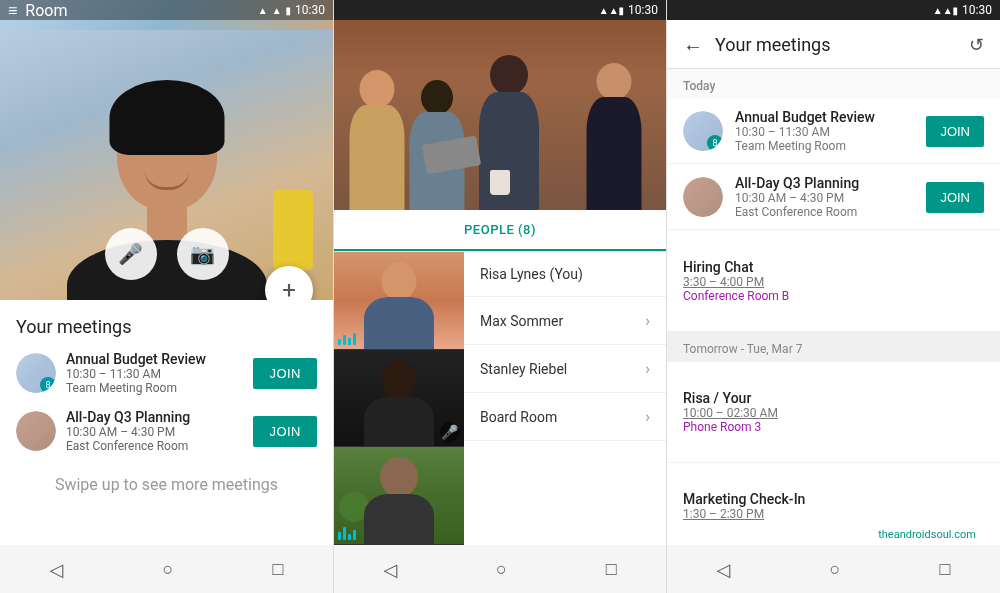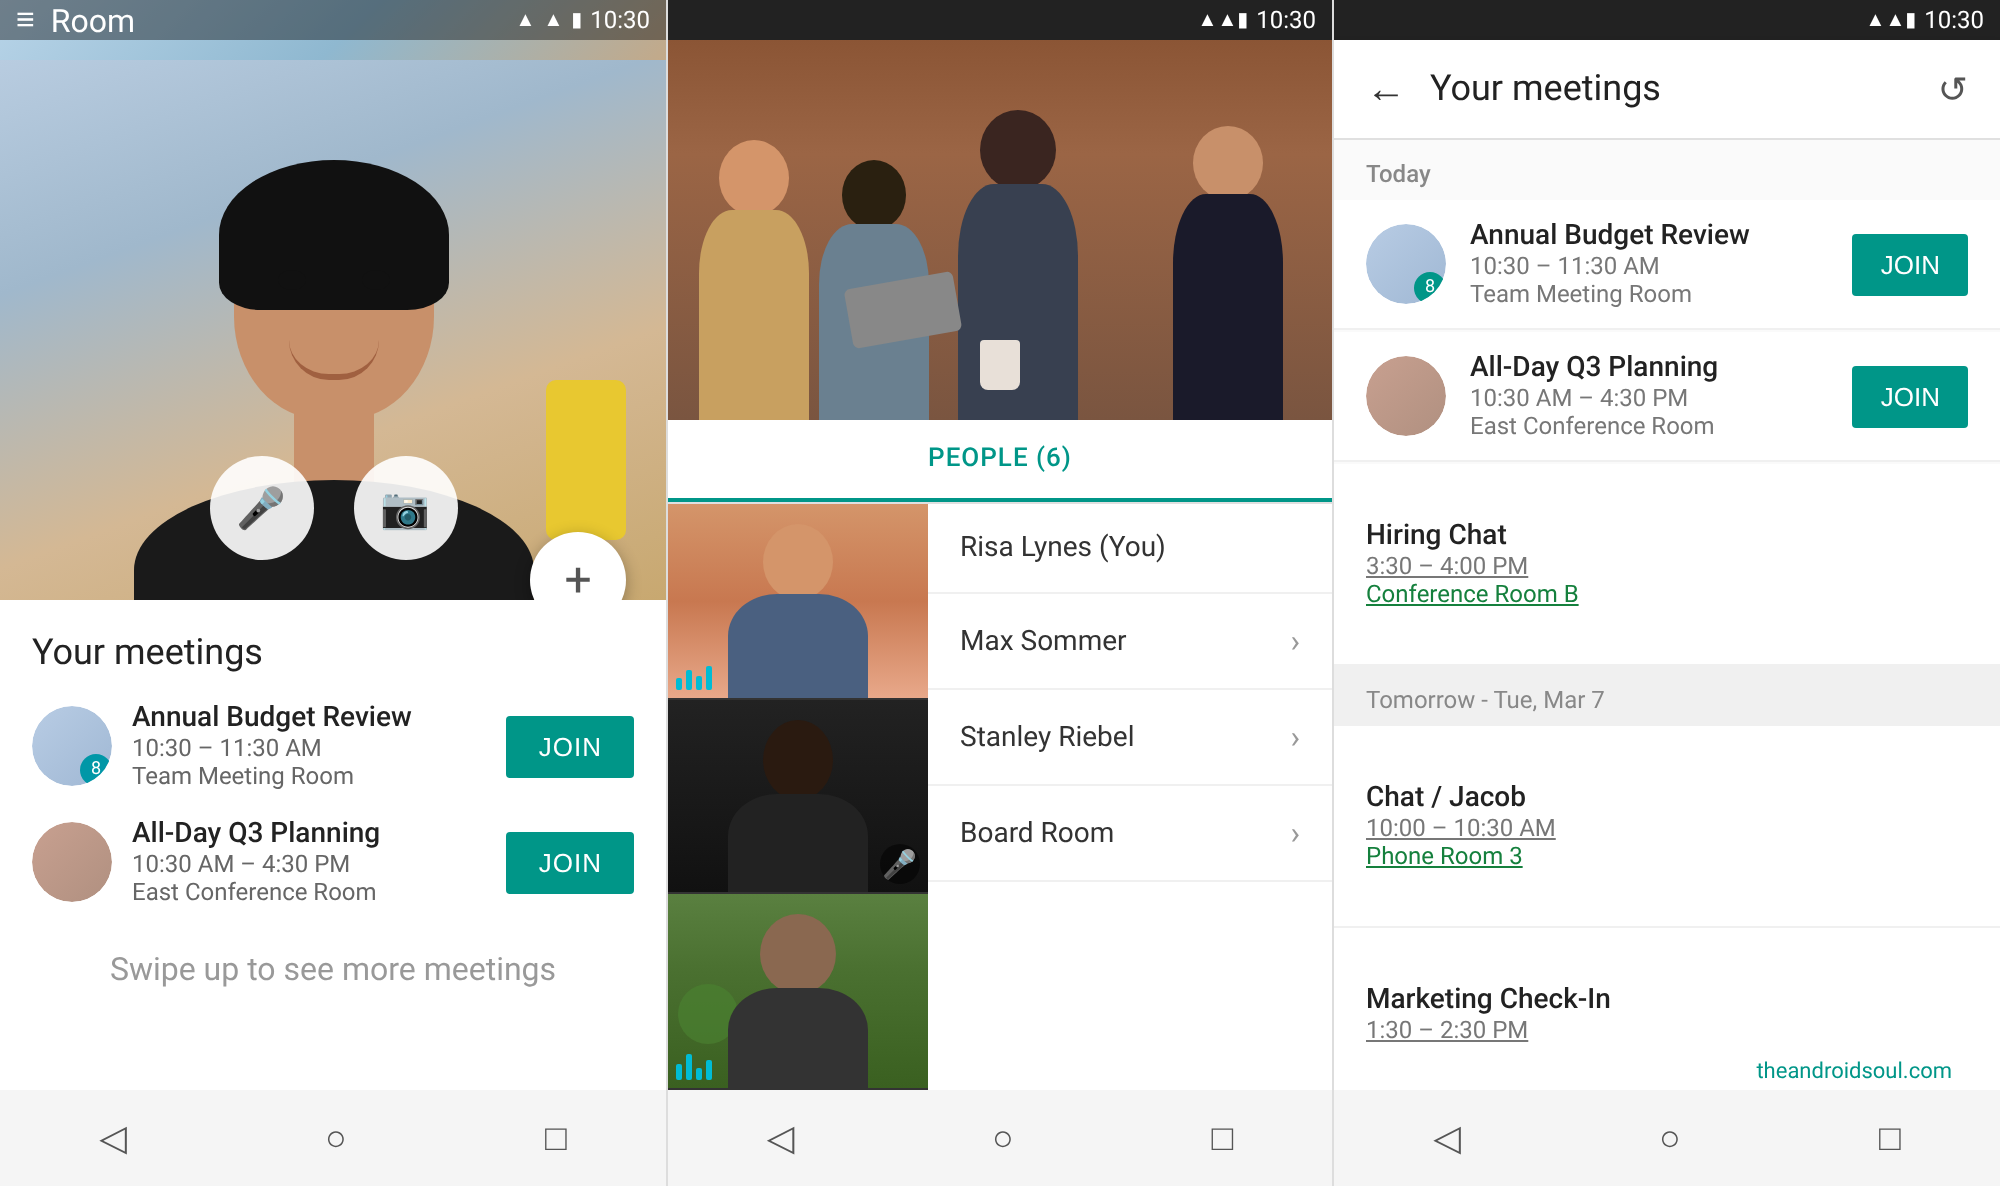--- a/index.html
+++ b/index.html
@@ -461,22 +461,21 @@
     }
 
     .right-simple-item .rs-time {
       font-size: 12px;
       color: #777;
       text-decoration: underline;
     }
 
     .right-simple-item .rs-room {
       font-size: 12px;
-      color: #15803d;
-      text-decoration: underline;
+      color: #a21caf;
     }
 
     .tomorrow-label {
       padding: 10px 16px 6px;
       font-size: 12px;
       color: #888;
       background: #f0f0f0;
     }
 
     .watermark {
@@ -618,21 +617,21 @@
         <div style="position:absolute;top:18px;left:50%;transform:translateX(-50%);width:35px;height:37px;background:#c8906a;border-radius:50%;"></div>
         <div style="position:absolute;top:52px;left:50%;transform:translateX(-50%);width:55px;height:115px;background:#1a1a2a;border-radius:30% 30% 0 0;"></div>
       </div>
 
       <div style="position:absolute;bottom:15px;left:50%;transform:translateX(-50%);width:20px;height:25px;background:#e8e0d8;border-radius:2px 2px 4px 4px;"></div>
 
       <div style="position:absolute;bottom:40px;left:90px;width:55px;height:30px;background:#888;border-radius:3px;transform:rotate(-10deg);"></div>
     </div>
 
     <div class="middle-tabs">
-      <div class="middle-tab active">PEOPLE (6)</div>
+      <div class="middle-tab active">PEOPLE (8)</div>
     </div>
 
     <div class="people-grid">
 
       <div class="people-videos">
 
         <div class="person-video v-face-1">
           <div style="position:absolute;top:10px;left:50%;transform:translateX(-50%);width:35px;height:38px;background:#d4956a;border-radius:50%;z-index:2;"></div>
           <div style="position:absolute;top:45px;left:50%;transform:translateX(-50%);width:70px;height:60px;background:#4a6080;border-radius:35% 35% 0 0;z-index:2;"></div>
           <div class="video-bars">
@@ -735,22 +734,22 @@
 
       <div class="right-simple-item">
         <div class="rs-name">Hiring Chat</div>
         <div class="rs-time">3:30 – 4:00 PM</div>
         <div class="rs-room">Conference Room B</div>
       </div>
 
       <div class="tomorrow-label">Tomorrow - Tue, Mar 7</div>
 
       <div class="right-simple-item">
-        <div class="rs-name">Chat / Jacob</div>
-        <div class="rs-time">10:00 – 10:30 AM</div>
+        <div class="rs-name">Risa / Your</div>
+        <div class="rs-time">10:00 – 02:30 AM</div>
         <div class="rs-room">Phone Room 3</div>
       </div>
 
       <div class="right-simple-item" style="position:relative;">
         <div class="rs-name">Marketing Check-In</div>
         <div class="rs-time">1:30 – 2:30 PM</div>
         <span class="watermark" style="position:absolute;bottom:4px;right:8px;font-size:11px;color:#009688;">theandroidsoul.com</span>
       </div>
     </div>
 

